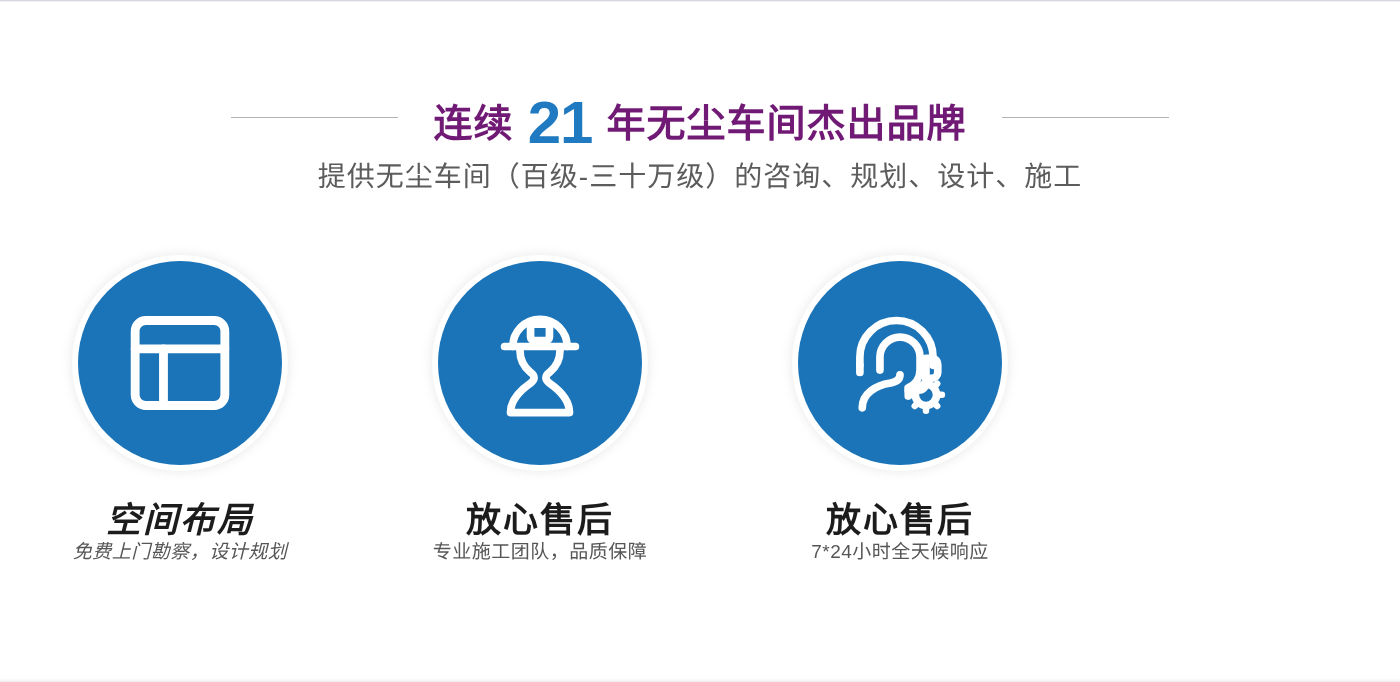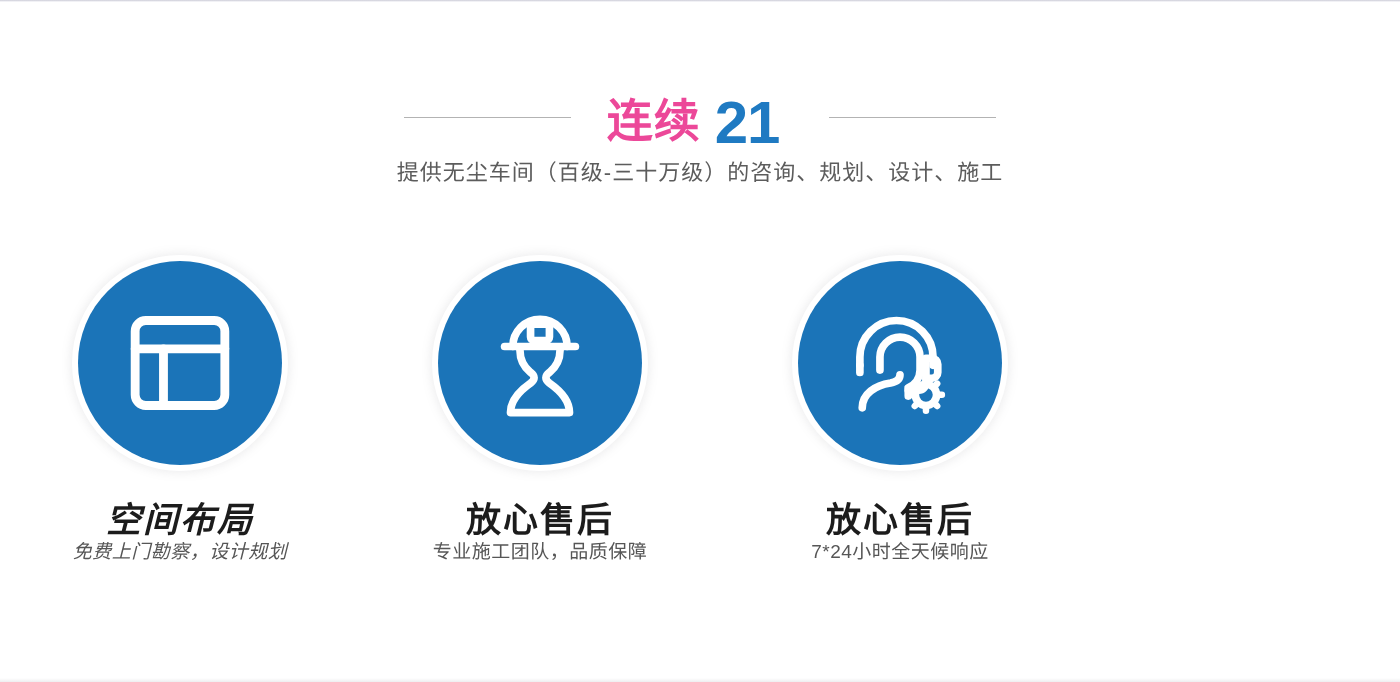--- a/index.html
+++ b/index.html
@@ -63,44 +63,44 @@
   .rule.right { margin-left: 36px; }
 
   .headline {
     display: flex;
     align-items: baseline;
     justify-content: center;
     white-space: nowrap;
     flex: 0 0 auto;
   }
   .headline .hl-text {
-    font-size: 46px;
+    font-size: 39px;
     font-weight: bold;
-    color: #ec4899;
+    color: #701a75;
     letter-spacing: 1px;
     line-height: 1;
   }
   .headline .hl-number {
     font-size: 60px;
     font-weight: bold;
     color: #1f7ac2;
     line-height: 1;
     margin: 0 14px;
     position: relative;
     top: 6px;
     letter-spacing: -1px;
   }
 
   .subtitle {
     position: absolute;
     top: 160px;
     left: 0;
     width: 1400px;
     text-align: center;
-    font-size: 22px;
+    font-size: 28px;
     color: #5c5c5c;
     letter-spacing: 1px;
     line-height: 1.2;
     white-space: nowrap;
   }
 
   
   .features {
     position: absolute;
     top: 255px;
@@ -170,20 +170,21 @@
 <div class="top-hairline"></div>
 
 <div class="header">
 
   <div class="headline-row">
     <div class="rule left"></div>
 
     <div class="headline">
       <span class="hl-text">连续</span>
       <span class="hl-number">21</span>
+      <span class="hl-text">年无尘车间杰出品牌</span>
     </div>
 
     <div class="rule right"></div>
   </div>
 
   <div class="subtitle">提供无尘车间（百级-三十万级）的咨询、规划、设计、施工</div>
 </div>
 
 <div class="features">
 

